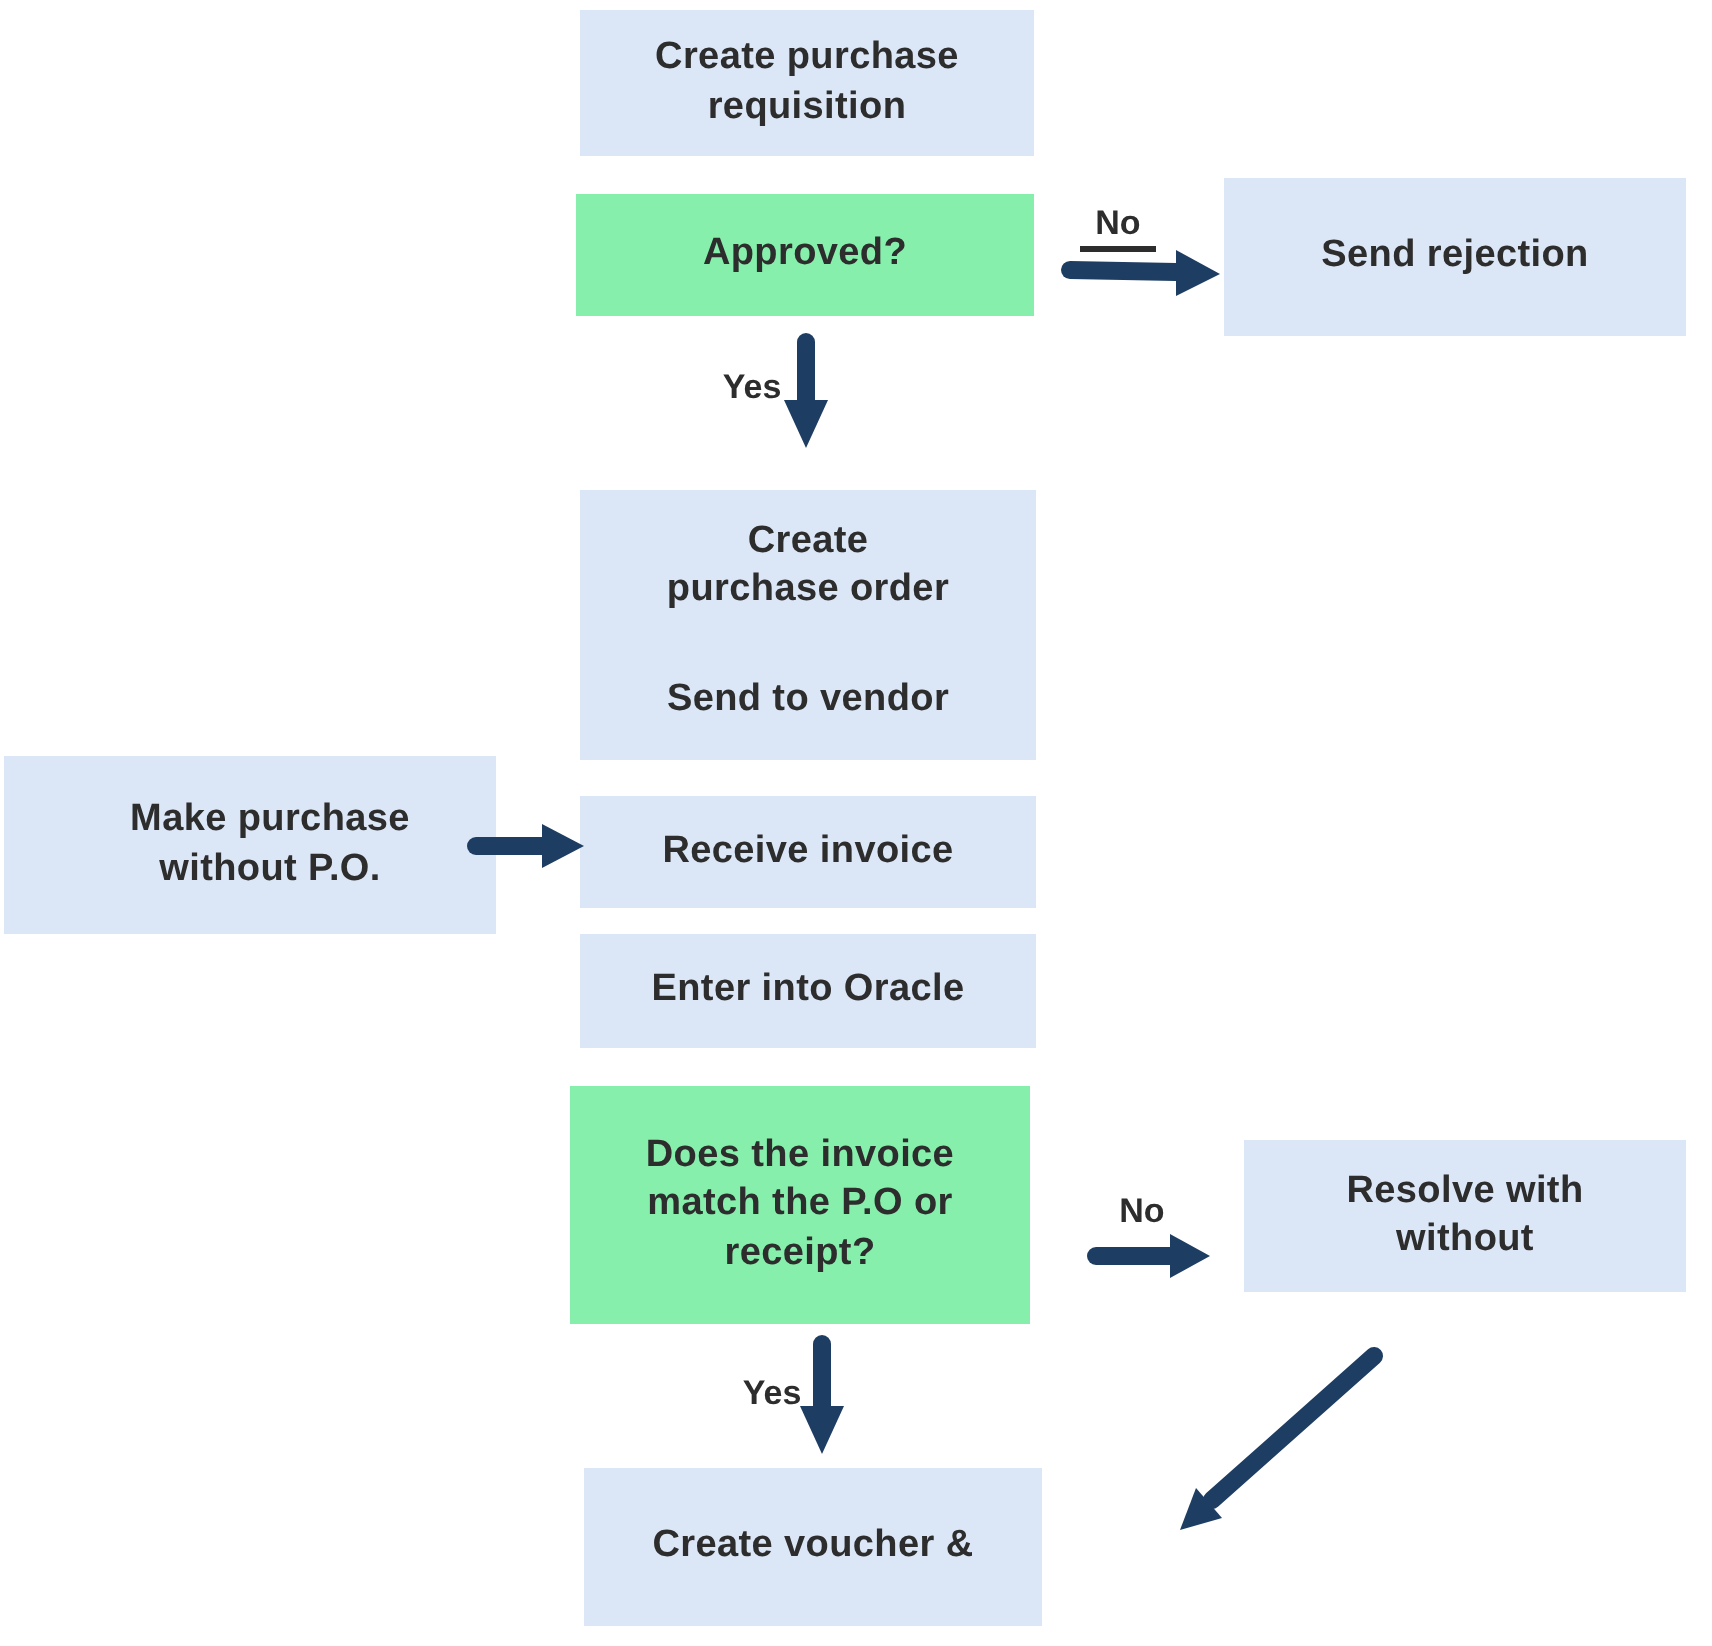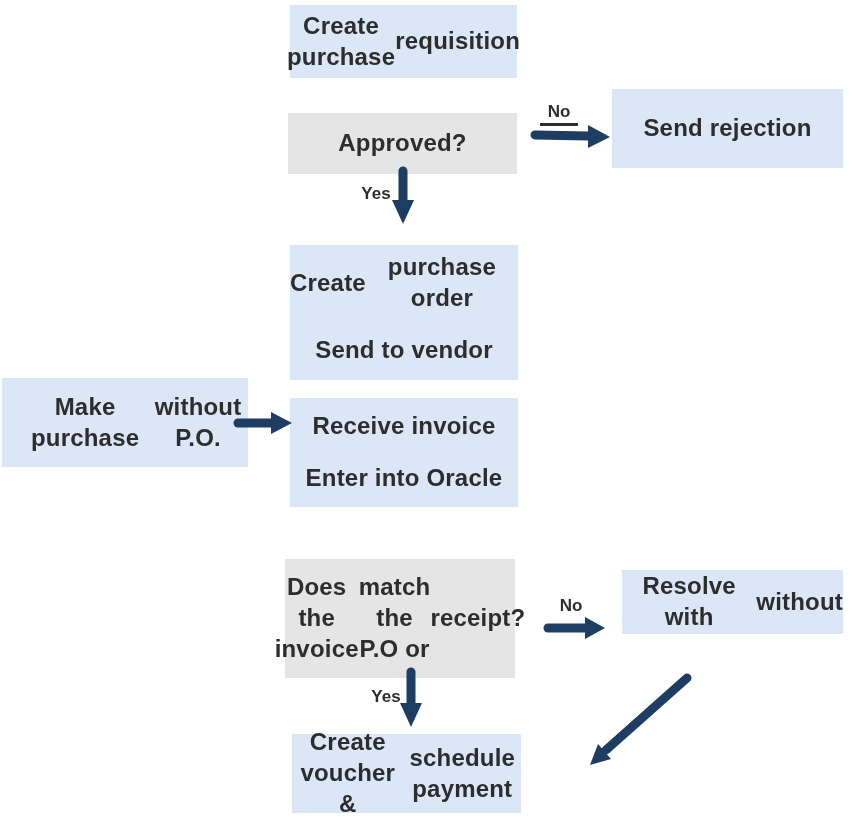--- a/index.html
+++ b/index.html
@@ -7,33 +7,33 @@
     position: relative;
     width: 856px;
     height: 823px;
     background: #ffffff;
     font-family: "Liberation Sans", sans-serif;
     overflow: hidden;
   }
   .box {
     position: absolute;
     display: flex;
-    flex-direction: row;
+    flex-direction: column;
     align-items: center;
     justify-content: center;
     text-align: center;
     font-weight: 700;
-    font-size: 24px;
+    font-size: 19px;
     line-height: 1.28;
     color: #2d2d2d;
     letter-spacing: 0.2px;
   }
   .box .ln { display: block; }
   .box.blue   { background: #dbe6f6; }
-  .box.orange { background: #e5e5e5; margin-top: 16px; }
+  .box.orange { background: #86efac; }
   .edge-label {
     position: absolute;
     font-weight: 700;
     font-size: 17px;
     color: #2d2d2d;
     text-align: center;
     line-height: 1;
   }
   .edge-label.underlined { border-bottom: 3px solid #2d2d2d; padding-bottom: 3px; }
   svg.arrows {
@@ -74,38 +74,37 @@
 
   <div class="box blue" style="left:2px; top:378px; width:226px; height:89px;padding-left:20px;">
     <span class="ln">Make purchase</span>
     <span class="ln">without P.O.</span>
   </div>
 
   <div class="box blue" style="left:290px; top:398px; width:228px; height:56px;">
     <span class="ln">Receive invoice</span>
   </div>
 
-  <div class="box blue" style="left:290px; top:450px; width:228px; height:57px;justify-content:center;">
+  <div class="box blue" style="left:290px; top:467px; width:228px; height:57px;justify-content:center;">
     <span class="ln">Enter into Oracle</span>
   </div>
 
   <div class="box orange" style="left:285px; top:543px; width:230px; height:119px;">
     <span class="ln">Does the invoice</span>
     <span class="ln">match the P.O or</span>
     <span class="ln">receipt?</span>
   </div>
 
-  <div class="box blue" style="left:622px; top:570px; width:221px; height:64px;text-align:center;">
+  <div class="box blue" style="left:622px; top:570px; width:221px; height:76px;text-align:center;">
     <span class="ln">Resolve with</span>
     <span class="ln">without</span>
   </div>
 
   <div class="box blue" style="left:292px; top:734px; width:229px; height:79px;">
     <span class="ln">Create voucher &amp;</span>
-    <span class="ln">schedule payment</span>
   </div>
 
   <div class="edge-label underlined" style="left:540px; top:103px; width:38px;">No</div>
   <div class="edge-label" style="left:358px; top:185px; width:36px;">Yes</div>
   <div class="edge-label" style="left:554px; top:597px; width:34px;">No</div>
   <div class="edge-label" style="left:368px; top:688px; width:36px;">Yes</div>
 
   <svg class="arrows" viewBox="0 0 856 823">
     <g>
       <line x1="535" y1="135" x2="588" y2="136"></line>

